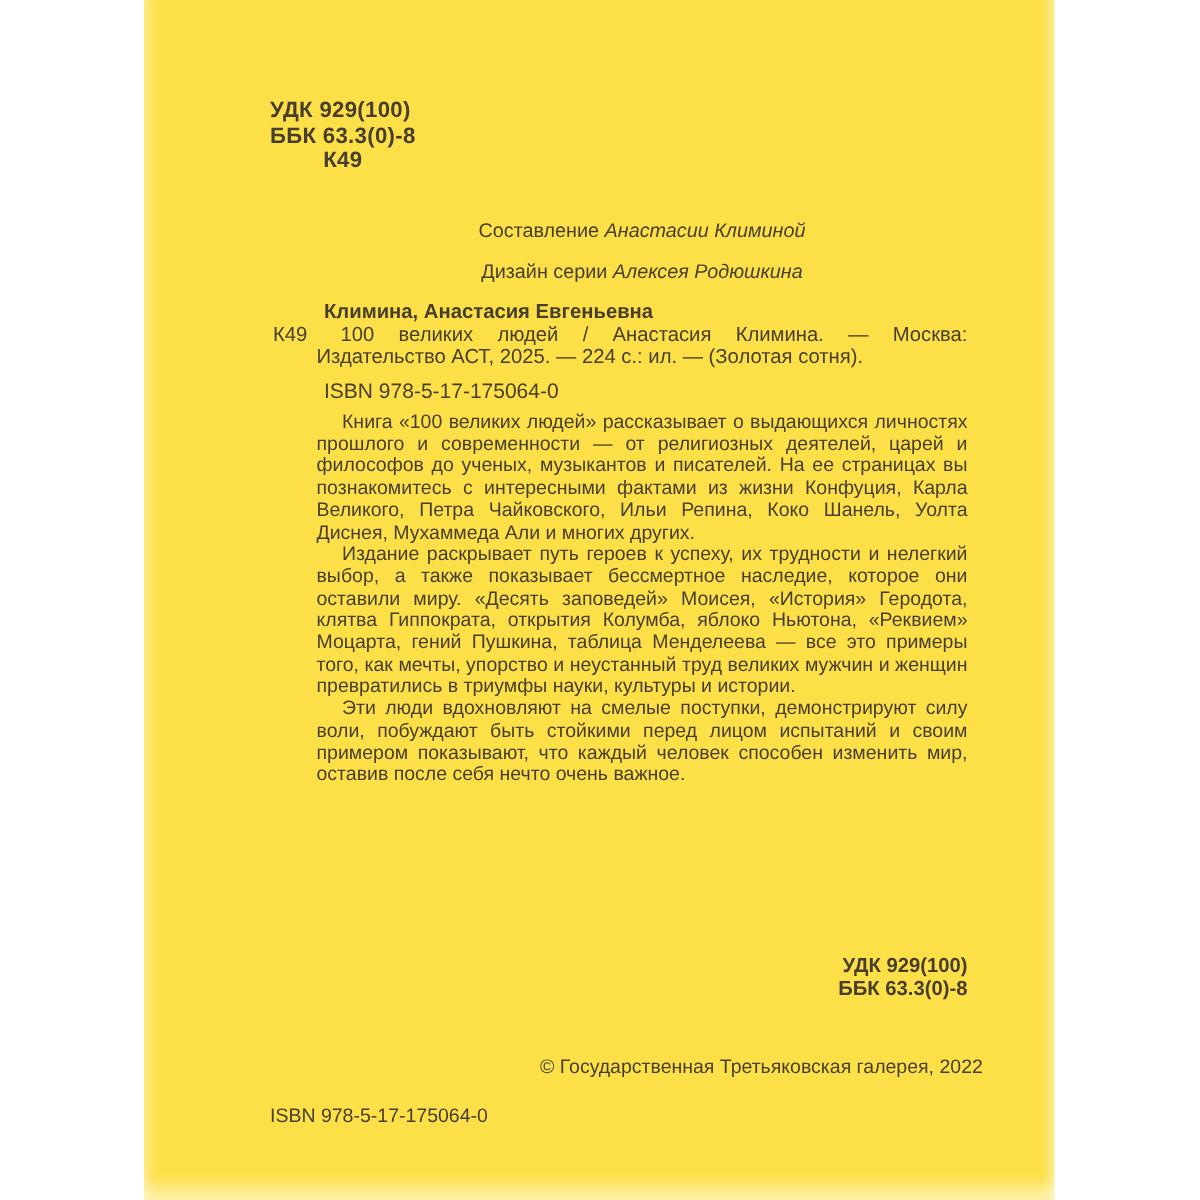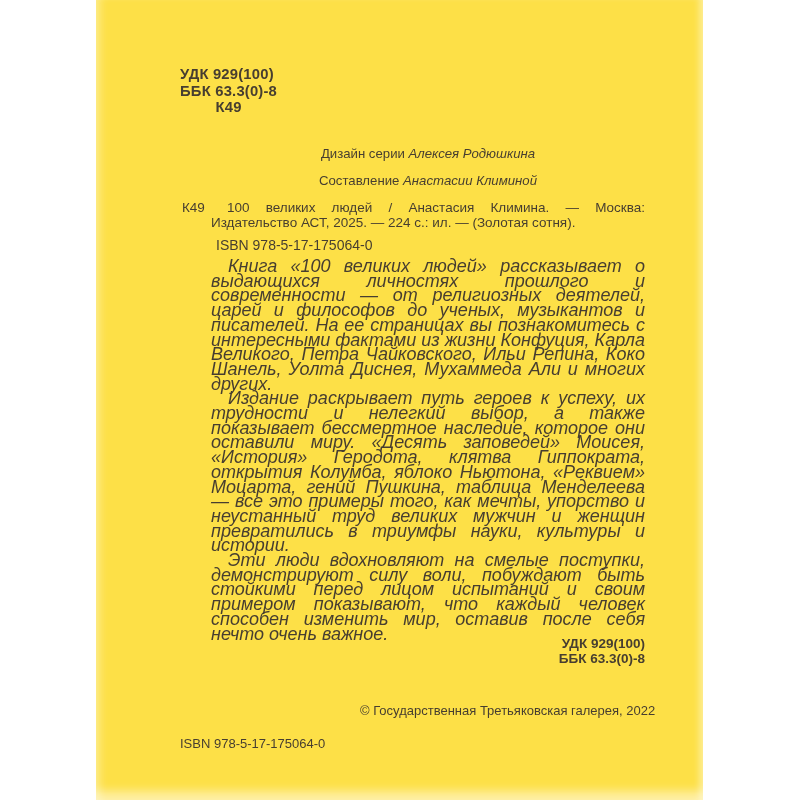--- a/index.html
+++ b/index.html
@@ -32,21 +32,21 @@
   .credit      { margin-bottom:12px; }
   .cover-note  { margin-bottom:15px; }
   .photo-note  { margin-bottom:30px; }
   .it { font-style:italic; }
 
   .catalog-author { font-weight:bold; margin-left:5px; font-size:13.5px; line-height:15px; }
   .catalog-entry  { position:relative; text-indent:16px; font-size:13.5px; line-height:15px; text-align:justify; }
   .catalog-code   { position:absolute; left:-29px; top:0; text-indent:0; }
   .catalog-isbn   { margin:8px 0 6px 5px; font-size:14px; line-height:15px; }
 
-  .annotation { font-size:18px; line-height:14.7px;font-style:italic; }
+  .annotation { font-size:13px; line-height:14.7px; }
   .para { margin:0; text-align:justify; text-indent:17px; }
 
   .codes-bottom {
     position:absolute; right:58px; top:636px; text-align:right;
     font-weight:bold; font-size:13.5px; line-height:15.2px;
   }
   .copyrights {
     position:absolute; left:264px; top:703px;
     font-size:13px; line-height:15.4px; white-space:nowrap;
   }
@@ -60,27 +60,28 @@
 <div class="page">
 
   <div class="codes-top">
     <div>УДК 929(100)</div>
     <div>ББК 63.3(0)-8</div>
     <div class="center-line">К49</div>
   </div>
 
   <div class="flow">
 
+    <div class="centered credit"><span>Составление</span> <span class="it">Анастасии Климиной</span></div>
+
     <div class="centered credit"><span>Дизайн серии</span> <span class="it">Алексея Родюшкина</span></div>
-
-    <div class="centered credit"><span>Составление</span> <span class="it">Анастасии Климиной</span></div>
 
 
 
     <div class="catalog">
+      <div class="catalog-author">Климина, Анастасия Евгеньевна</div>
       <div class="catalog-entry">
         <span class="catalog-code">К49</span><span>100 великих людей / Анастасия Климина. — Москва: Издательство АСТ, 2025. — 224 с.: ил. — (Золотая сотня).</span>
       </div>
       <div class="catalog-isbn">ISBN 978-5-17-175064-0</div>
     </div>
 
     <div class="annotation">
       <p class="para">Книга «100 великих людей» рассказывает о выдающихся личностях прошлого и современности — от религиозных деятелей, царей и философов до ученых, музыкантов и писателей. На ее страницах вы познакомитесь с интересными фактами из жизни Конфуция, Карла Великого, Петра Чайковского, Ильи Репина, Коко Шанель, Уолта Диснея, Мухаммеда Али и многих других.</p>
       <p class="para">Издание раскрывает путь героев к успеху, их трудности и нелегкий выбор, а также показывает бессмертное наследие, которое они оставили миру. «Десять заповедей» Моисея, «История» Геродота, клятва Гиппократа, открытия Колумба, яблоко Ньютона, «Реквием» Моцарта, гений Пушкина, таблица Менделеева — все это примеры того, как мечты, упорство и неустанный труд великих мужчин и женщин превратились в триумфы науки, культуры и истории.</p>
       <p class="para">Эти люди вдохновляют на смелые поступки, демонстрируют силу воли, побуждают быть стойкими перед лицом испытаний и своим примером показывают, что каждый человек способен изменить мир, оставив после себя нечто очень важное.</p>

